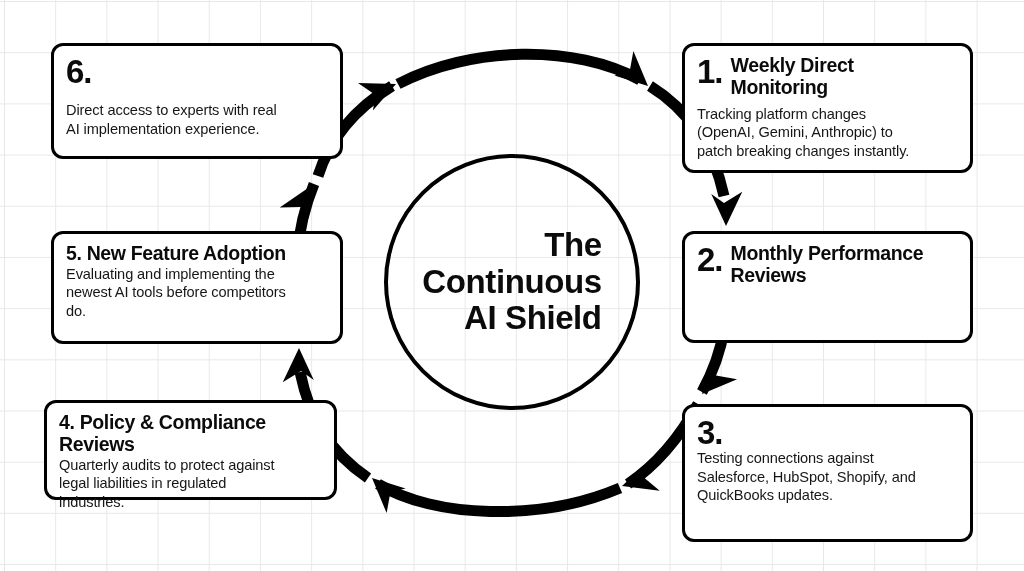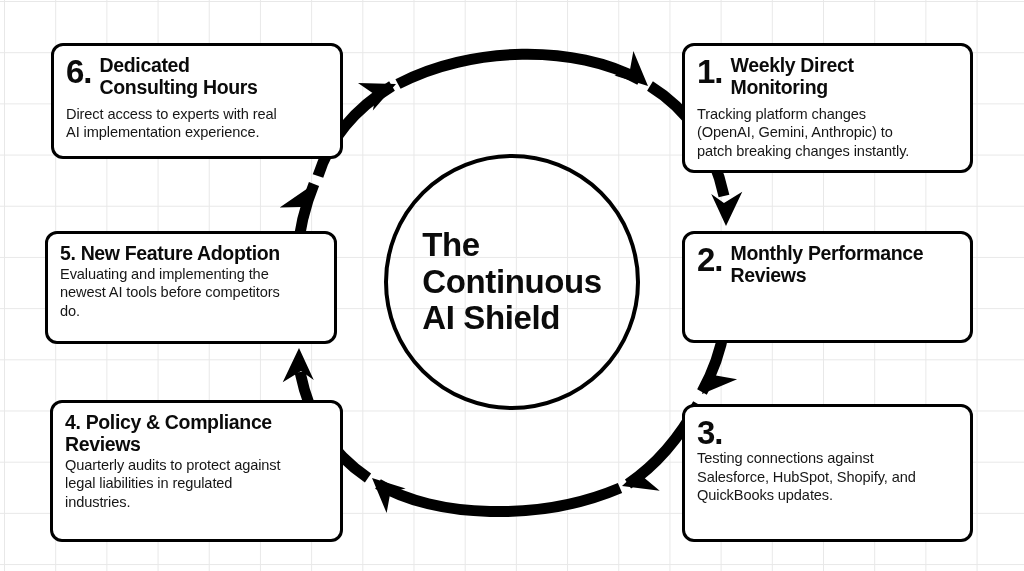--- a/index.html
+++ b/index.html
@@ -46,21 +46,21 @@
     box-sizing: border-box;
     display: flex;
     align-items: center;
     justify-content: center;
     background: transparent;
   }
   #center-title {
     font-size: 33px;
     font-weight: bold;
     line-height: 1.12;
-    text-align: left;
+    text-align: right;
     color: #0b0b0b;
     letter-spacing: -0.4px;
     white-space: pre-line;
   }
   
   .step-box {
     position: absolute;
     box-sizing: border-box;
     background: #ffffff;
     border: 3px solid #000000;
@@ -97,26 +97,26 @@
   }
   .step-desc {
     font-size: 14.6px;
     line-height: 1.27;
     color: #161616;
     white-space: pre-line;
     letter-spacing: -0.1px;
   }
   
   #box-6 { left: 51px;  top: 43px;  width: 292px; height: 116px; }
-  #box-5 { left: 45px;  top: 231px; width: 292px; height: 113px; }
-  #box-4 { left: 50px;  top: 400px; width: 293px; height: 142px; }
+  #box-5 { left: 51px;  top: 231px; width: 292px; height: 113px; }
+  #box-4 { left: 44px;  top: 400px; width: 293px; height: 100px; }
   #box-1 { left: 682px; top: 43px;  width: 291px; height: 130px; }
   #box-2 { left: 682px; top: 231px; width: 291px; height: 112px; }
   #box-3 { left: 682px; top: 404px; width: 291px; height: 138px; }
-  #box-6 .step-desc { margin-top: 6px; }
+  #box-6 .step-desc { margin-top: 13px; }
   #box-1 .step-desc { margin-top: 6px; }
 </style>
 </head>
 <body>
 
 <div id="stage">
 
   <div id="grid"></div>
 
   <svg id="arrows" viewBox="0 0 1024 571">
@@ -208,20 +208,18 @@
       <span class="step-title inline">5. New Feature Adoption</span>
     </div>
     <div class="step-desc">Evaluating and implementing the
 newest AI tools before competitors
 do.</div>
   </div>
 
   <div class="step-box" id="box-6">
     <div class="head-row">
       <span class="big-num">6.</span>
-      <span class="step-title">Dedicated
-Consulting Hours</span>
     </div>
     <div class="step-desc">Direct access to experts with real
 AI implementation experience.</div>
   </div>
 
 </div>
 
 </body></html>

